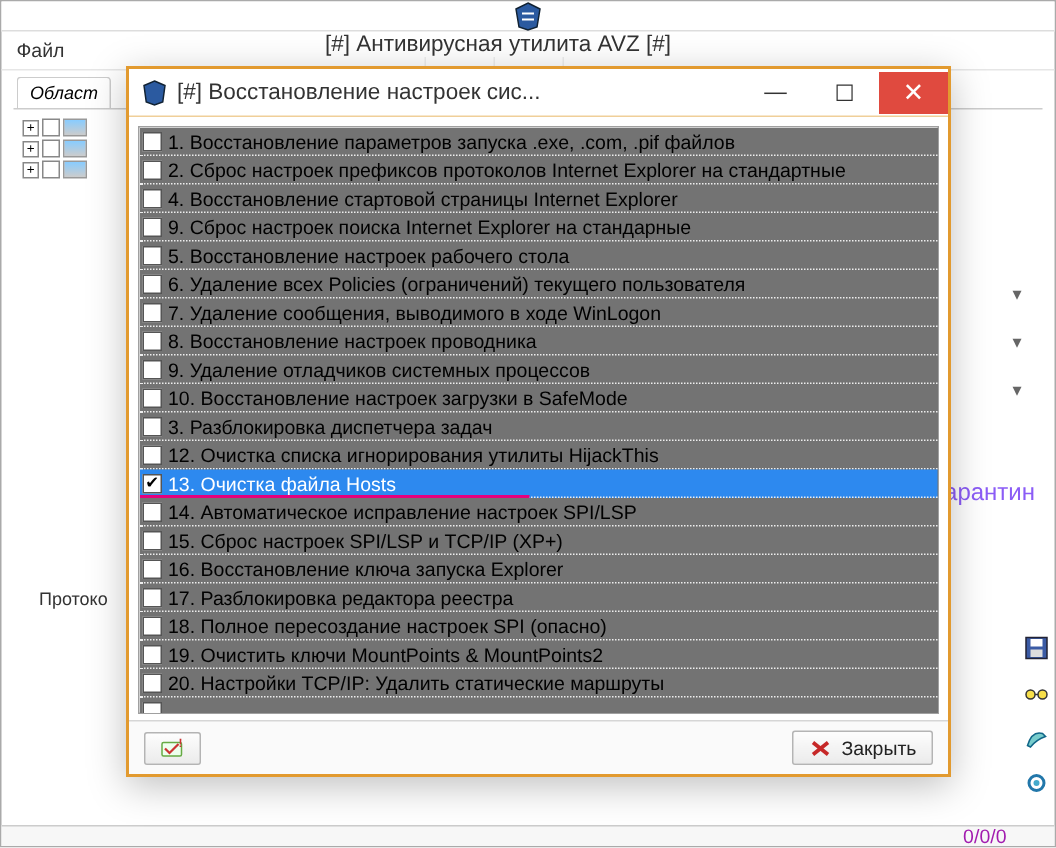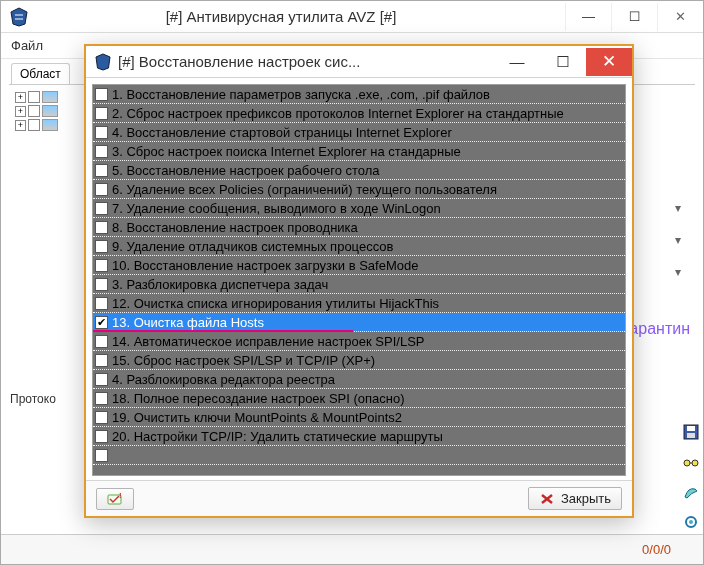--- a/index.html
+++ b/index.html
@@ -1,48 +1,48 @@
 <!DOCTYPE html>
 <html><head>
 <meta charset="utf-8">
 <style>
 * { box-sizing: border-box; margin: 0; padding: 0; font-family: "Segoe UI", Tahoma, sans-serif; }
 body { background: #fff; width: 704px; height: 565px; overflow: hidden; position: relative; }
 
 
 .main-window { width: 704px; height: 565px; border: 1px solid #aaa; background: #fff; display: flex; flex-direction: column; }
-.main-titlebar { height: 32px; background: #fff; display: flex; align-items: center; border-bottom: 1px solid #ddd; }
+.main-titlebar { height: 20px; background: #fff; display: flex; align-items: center; border-bottom: 1px solid #ddd; flex-direction: column; }
 .main-titlebar .app-icon { width: 20px; height: 20px; margin: 0 8px; }
 .main-titlebar .title { flex: 1; font-size: 15px; color: #333; text-align: center; padding-right: 40px; }
 .main-titlebar .win-btns { display: flex; }
 .win-btn { width: 46px; height: 28px; display: flex; align-items: center; justify-content: center; font-size: 13px; color: #333; background: #fff; border-left: 1px solid #eee; }
 .win-btn.close-grey { color: #666; }
 
 .menubar { height: 26px; display: flex; align-items: center; padding: 0 10px; border-bottom: 1px solid #e6e6e6; font-size: 13px; color: #333; gap: 14px; }
 .menubar .menu-item { cursor: default; }
 
 .tabs-row { display: flex; padding: 4px 10px 0 10px; font-size: 12px; }
-.tab { border: 1px solid #ccc; border-bottom: none; padding: 3px 8px; background: #fafafa; margin-right: 2px; border-radius: 3px 3px 0 0; }
+.tab { border: 1px solid #ccc; border-bottom: none; padding: 3px 8px; background: #fafafa; margin-right: 2px; border-radius: 3px 3px 0 0; font-style: italic; }
 .tab.active { background: #fff; }
 
 .main-body { flex: 1; background: #fff; border-top: 1px solid #ccc; margin: 0 8px 0 8px; position: relative; }
 .tree-area { position: absolute; left: 6px; top: 6px; width: 70px; }
 .tree-node { display: flex; align-items: center; gap: 2px; font-size: 11px; margin-bottom: 2px; }
 .tree-plus { width: 11px; height: 11px; border: 1px solid #888; font-size: 9px; line-height: 9px; text-align: center; background: #fff; }
 .tree-check { width: 12px; height: 12px; border: 1px solid #888; background: #fff; }
 .tree-ico { width: 16px; height: 12px; background: linear-gradient(#8cf, #ccc); border: 1px solid #999; }
 
 .right-panel-hint { position: absolute; right: 14px; top: 118px; font-size: 16px; color: #8b5cf6; }
 
-.proto-label { position: absolute; left: 10px; top: 392px; font-size: 12px; color: #333; }
+.proto-label { position: absolute; left: 26px; top: 392px; font-size: 12px; color: #333; }
 
 .bottom-toolbar { position: absolute; right: 4px; bottom: 34px; display: flex; flex-direction: column; gap: 12px; align-items: center; }
 .tool-ico { width: 18px; height: 18px; }
 
-.statusbar { height: 30px; border-top: 1px solid #ccc; display: flex; align-items: center; justify-content: flex-end; padding: 0 32px; font-size: 13px; color: #c2410c; background: #f7f7f7; }
+.statusbar { height: 14px; border-top: 1px solid #ccc; display: flex; align-items: center; justify-content: flex-end; padding: 0 32px; font-size: 13px; color: #a21caf; background: #f7f7f7; }
 
 
 .dialog { position: absolute; left: 84px; top: 44px; width: 550px; height: 474px; border: 2px solid #e29a2f; background: #fff; box-shadow: 0 6px 24px rgba(0,0,0,0.25); display: flex; flex-direction: column; }
 .dlg-titlebar { height: 32px; background: #fff; display: flex; align-items: center; border-bottom: 1px solid #f0cf99; }
 .dlg-titlebar .app-icon { width: 18px; height: 18px; margin: 0 6px 0 8px; }
 .dlg-titlebar .title { flex: 1; font-size: 15px; color: #333; white-space: nowrap; overflow: hidden; text-overflow: ellipsis; }
 .dlg-titlebar .win-btns { display: flex; }
 .dlg-win-btn { width: 46px; height: 28px; display: flex; align-items: center; justify-content: center; font-size: 15px; }
 .dlg-win-btn.min, .dlg-win-btn.max { background: #fff; color: #333; }
 .dlg-win-btn.close { background: #e04a3f; color: #fff; font-size: 17px; }
@@ -172,21 +172,21 @@
       <div class="list-row">
         <span class="lchk"></span>
         <span class="ltxt">2. Сброс настроек префиксов протоколов Internet Explorer на стандартные</span>
       </div>
       <div class="list-row">
         <span class="lchk"></span>
         <span class="ltxt">4. Восстановление стартовой страницы Internet Explorer</span>
       </div>
       <div class="list-row">
         <span class="lchk"></span>
-        <span class="ltxt">3. Сброс настроек поиска Internet Explorer на стандарные</span>
+        <span class="ltxt">9. Сброс настроек поиска Internet Explorer на стандарные</span>
       </div>
       <div class="list-row">
         <span class="lchk"></span>
         <span class="ltxt">5. Восстановление настроек рабочего стола</span>
       </div>
       <div class="list-row">
         <span class="lchk"></span>
         <span class="ltxt">6. Удаление всех Policies (ограничений) текущего пользователя</span>
       </div>
       <div class="list-row">
@@ -220,21 +220,25 @@
       <div class="list-row">
         <span class="lchk"></span>
         <span class="ltxt">14. Автоматическое исправление настроек SPI/LSP</span>
       </div>
       <div class="list-row">
         <span class="lchk"></span>
         <span class="ltxt">15. Сброс настроек SPI/LSP и TCP/IP (XP+)</span>
       </div>
       <div class="list-row">
         <span class="lchk"></span>
-        <span class="ltxt">4. Разблокировка редактора реестра</span>
+        <span class="ltxt">16. Восстановление ключа запуска Explorer</span>
+      </div>
+      <div class="list-row">
+        <span class="lchk"></span>
+        <span class="ltxt">17. Разблокировка редактора реестра</span>
       </div>
       <div class="list-row">
         <span class="lchk"></span>
         <span class="ltxt">18. Полное пересоздание настроек SPI (опасно)</span>
       </div>
       <div class="list-row">
         <span class="lchk"></span>
         <span class="ltxt">19. Очистить ключи MountPoints &amp; MountPoints2</span>
       </div>
       <div class="list-row">

